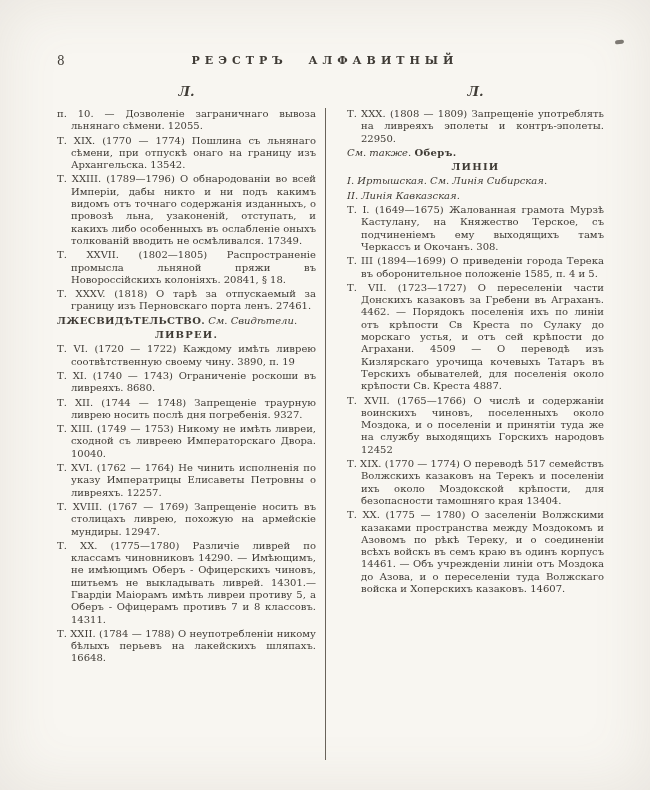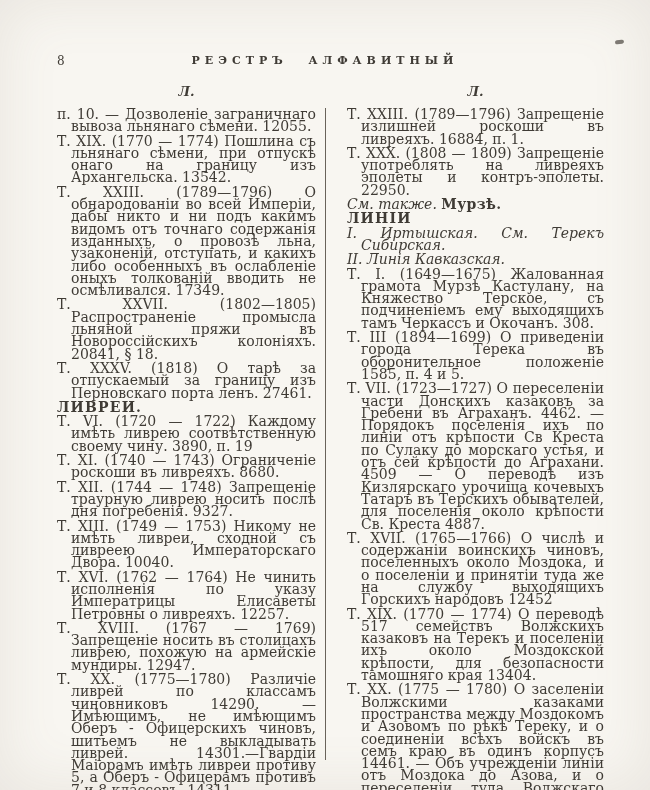--- a/index.html
+++ b/index.html
@@ -40,26 +40,26 @@
   .col-header {
     text-align: center;
     font-size: 13px; font-style: italic; font-weight: bold;
     margin-bottom: 9px;
   }
   .divider {
     position: absolute; left: 325px; top: 108px; bottom: 30px;
     width: 1px; background: #69635a;
   }
   .e {
-    font-size: 14px; line-height: 12.3px;
+    font-size: 10px; line-height: 12.3px;
     text-align: justify;
     padding-left: 14px; text-indent: -14px;
     margin-bottom: 2px;
   }
-  .head { font-weight: bold; letter-spacing: 1.2px; text-align: left; }
+  .head { font-weight: bold; letter-spacing: 1.2px; text-align: center; }
   .xref { font-style: italic; }
   .term .caps, .seealso .caps { font-weight: bold; letter-spacing: 0.4px; }
   .term .ital, .seealso .ital { font-style: italic; }
 </style>
 </head>
 <body>
 
 <div class="page">
 
   <div class="page-number">8</div>
@@ -69,41 +69,44 @@
 
   <div class="columns">
 
     <div class="column">
       <div class="col-header">Л.</div>
       <p class="e">п. 10. — Дозволеніе заграничнаго вывоза льнянаго сѣмени. 12055.</p>
       <p class="e">Т. XIX. (1770 — 1774) Пошлина съ льнянаго сѣмени, при отпускѣ онаго на границу изъ Архангельска. 13542.</p>
       <p class="e">Т. XXIII. (1789—1796) О обнародованіи во всей Имперіи, дабы никто и ни подъ какимъ видомъ отъ точнаго содержанія изданныхъ, о провозѣ льна, узаконеній, отступать, и какихъ либо особенныхъ въ ослабленіе оныхъ толкованій вводить не осмѣливался. 17349.</p>
       <p class="e">Т. XXVII. (1802—1805) Распространеніе промысла льняной пряжи въ Новороссійскихъ колоніяхъ. 20841, § 18.</p>
       <p class="e">Т. XXXV. (1818) О тарѣ за отпускаемый за границу изъ Перновскаго порта ленъ. 27461.</p>
+      <p class="e term">
+        <span class="caps">ЛЖЕСВИДѢТЕЛЬСТВО.</span>
+        <span class="ital">См. Свидѣтели.</span>
+      </p>
       <p class="e head">ЛИВРЕИ.</p>
       <p class="e">Т. VI. (1720 — 1722) Каждому имѣть ливрею соотвѣтственную своему чину. 3890, п. 19</p>
       <p class="e">Т. XI. (1740 — 1743) Ограниченіе роскоши въ ливреяхъ. 8680.</p>
       <p class="e">Т. XII. (1744 — 1748) Запрещеніе траурную ливрею носить послѣ дня погребенія. 9327.</p>
       <p class="e">Т. XIII. (1749 — 1753) Никому не имѣть ливреи, сходной съ ливреею Императорскаго Двора. 10040.</p>
       <p class="e">Т. XVI. (1762 — 1764) Не чинить исполненія по указу Императрицы Елисаветы Петровны о ливреяхъ. 12257.</p>
       <p class="e">Т. XVIII. (1767 — 1769) Запрещеніе носить въ столицахъ ливрею, похожую на армейскіе мундиры. 12947.</p>
       <p class="e">Т. XX. (1775—1780) Различіе ливрей по классамъ чиновниковъ 14290. — Имѣющимъ, не имѣющимъ Оберъ - Офицерскихъ чиновъ, шитьемъ не выкладывать ливрей. 14301.—Гвардіи Маіорамъ имѣть ливреи противу 5, а Оберъ - Офицерамъ противъ 7 и 8 классовъ. 14311.</p>
       <p class="e">Т. XXII. (1784 — 1788) О неупотребленіи никому бѣлыхъ перьевъ на лакейскихъ шляпахъ. 16648.</p>
     </div>
 
     <div class="column right-col">
       <div class="col-header">Л.</div>
-      <p class="e">Т. XXIII. (1789—1796) Запрещеніе излишней роскоши въ ливреяхъ. 16884, п. 1.</p>
       <p class="e">Т. XXX. (1808 — 1809) Запрещеніе употреблять на ливреяхъ эполеты и контръ-эполеты. 22950.</p>
       <p class="e seealso">
         <span class="ital">См. также.</span>
-        <span class="caps">Мурзѣ.</span>
+        <span class="caps">Оберъ.</span>
       </p>
       <p class="e head">ЛИНІИ</p>
-      <p class="e xref">I. Иртышская. См. Терекъ Сибирская.</p>
+      <p class="e xref">I. Иртышская. См. Линія Сибирская.</p>
       <p class="e xref">II. Линія Кавказская.</p>
       <p class="e">Т. I. (1649—1675) Жалованная грамота Мурзѣ Кастулану, на Княжество Терское, съ подчиненіемъ ему выходящихъ тамъ Черкассъ и Окочанъ. 308.</p>
       <p class="e">Т. III (1894—1699) О приведеніи города Терека въ оборонительное положеніе 1585, п. 4 и 5.</p>
       <p class="e">Т. VII. (1723—1727) О переселеніи части Донскихъ казаковъ за Гребени въ Аграханъ. 4462. — Порядокъ поселенія ихъ по линіи отъ крѣпости Св Креста по Сулаку до морскаго устья, и отъ сей крѣпости до Аграхани. 4509 — О переводѣ изъ Кизлярскаго урочища кочевыхъ Татаръ въ Терскихъ обывателей, для поселенія около крѣпости Св. Креста 4887.</p>
       <p class="e">Т. XVII. (1765—1766) О числѣ и содержаніи воинскихъ чиновъ, поселенныхъ около Моздока, и о поселеніи и принятіи туда же на службу выходящихъ Горскихъ народовъ 12452</p>
       <p class="e">Т. XIX. (1770 — 1774) О переводѣ 517 семействъ Волжскихъ казаковъ на Терекъ и поселеніи ихъ около Моздокской крѣпости, для безопасности тамошняго края 13404.</p>
       <p class="e">Т. XX. (1775 — 1780) О заселеніи Волжскими казаками пространства между Моздокомъ и Азовомъ по рѣкѣ Тереку, и о соединеніи всѣхъ войскъ въ семъ краю въ одинъ корпусъ 14461. — Объ учрежденіи линіи отъ Моздока до Азова, и о переселеніи туда Волжскаго войска и Хоперскихъ казаковъ. 14607.</p>
     </div>
 
   </div>

